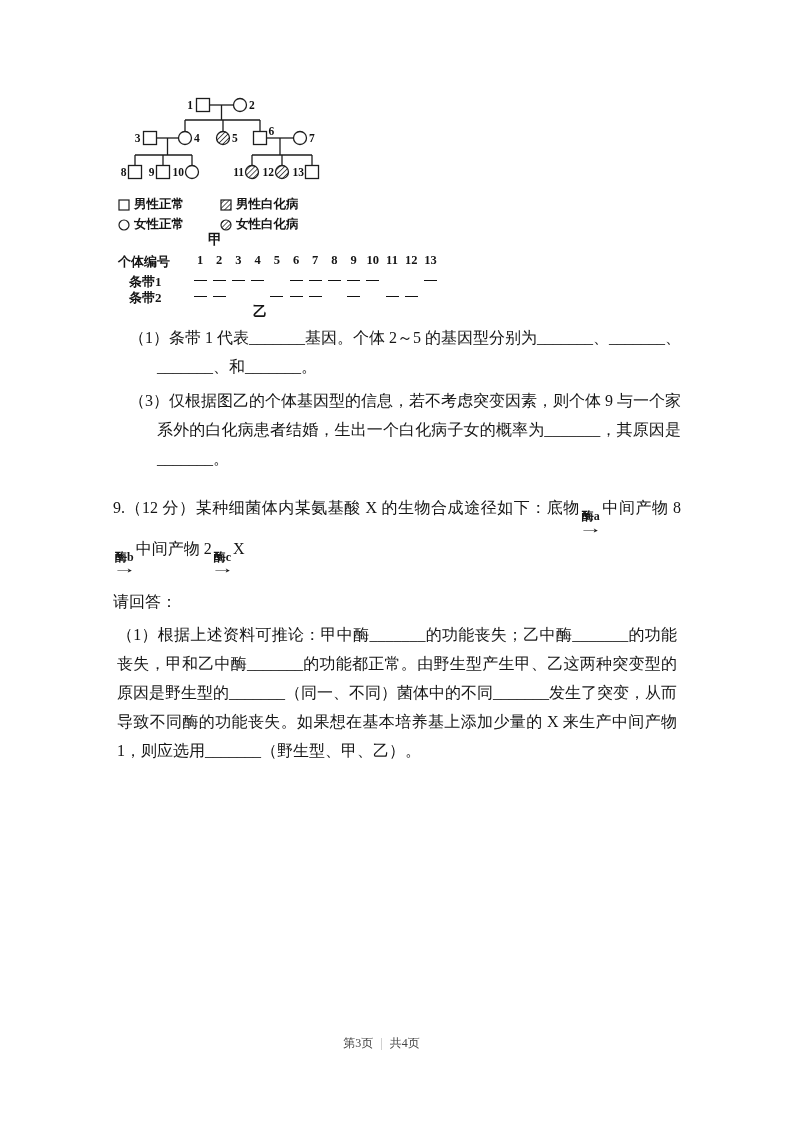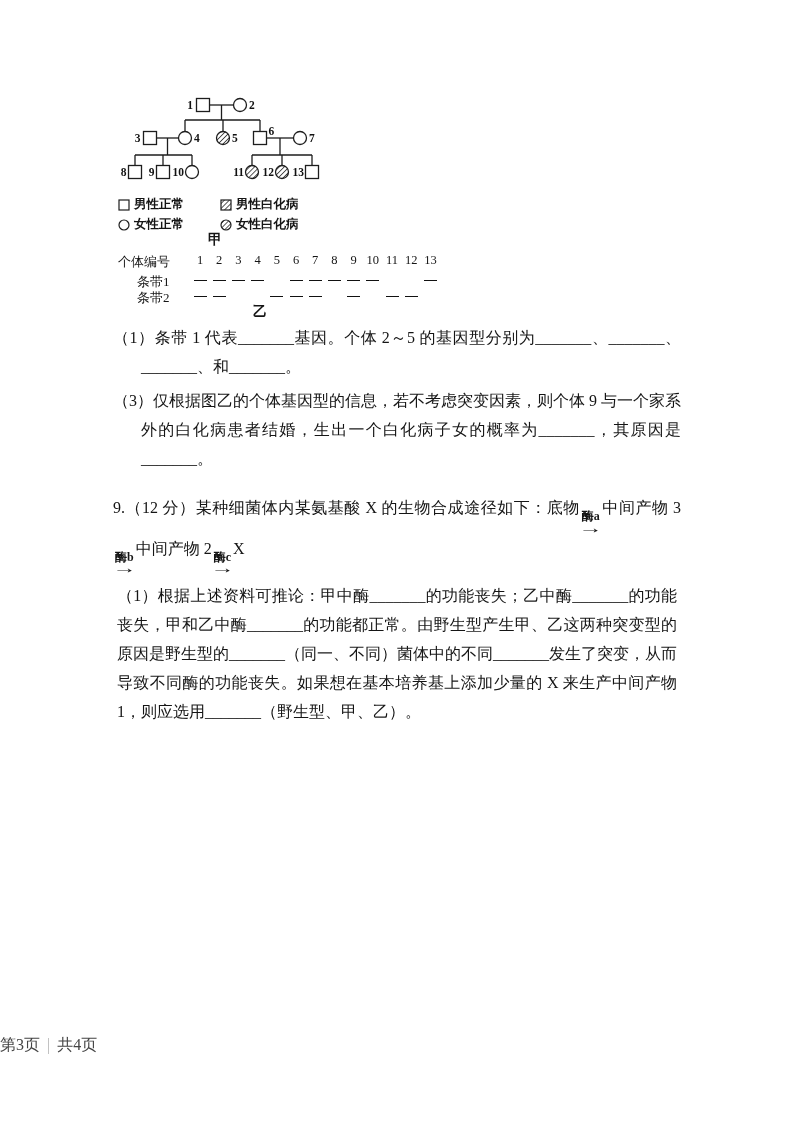--- a/index.html
+++ b/index.html
@@ -23,41 +23,41 @@
   .legend-item{display:flex;align-items:center;white-space:nowrap;}
   .legend-item svg{margin-right:4px;flex:0 0 auto;}
   .legend-item svg rect,.legend-item svg circle{stroke:#1d1d1d;stroke-width:1.2;fill:#fff;}
   .legend-item svg .hatched{fill:url(#hatchp);}
   .fig-caption{
     position:absolute;font-size:14px;font-weight:bold;text-align:center;
   }
   .cap-jia{left:115px;top:231px;width:200px;}
   .cap-yi{left:115px;top:303px;width:290px;}
   
-  .gel{position:absolute;left:115px;top:250px;width:345px;height:56px;font-weight:normal;}
+  .gel{position:absolute;left:115px;top:250px;width:345px;height:56px;font-weight:bold;}
   .gel-header{position:absolute;left:3px;top:3px;font-size:13px;}
-  .gel-band-label{position:absolute;left:22px;font-size:13px;}
+  .gel-band-label{position:absolute;left:14px;font-size:13px;}
   .gel-num{position:absolute;top:3px;width:18px;text-align:center;font-size:12.5px;}
   .gel-dash{position:absolute;width:13px;height:0;border-top:1.7px solid #111;}
   
   .textcol{
     position:absolute;left:113px;top:323px;width:568px;
     font-size:16px;line-height:29px;text-align:justify;
   }
-  .hang{padding-left:28px;text-indent:-28px;margin:0 0 5px 0;}
+  .hang{padding-left:28px;text-indent:-28px;margin:0 0 5px 16px;}
   .para{margin:0 0 5px 0;}
   .q9-intro{margin:20px 0 6px 0;}
   .q9-body{margin:8px 0 0 0;}
   .q9-please{margin:12px 0 0 0;}
   .q9-sub{margin:4px;}
   .enzyme{display:inline-flex;flex-direction:column;align-items:center;vertical-align:-7px;line-height:1;margin:0 2px;}
   .enzyme .elbl{font-size:12px;font-weight:bold;line-height:1.05;}
   .enzyme .earr{font-size:15px;line-height:.75;transform:scaleX(1.6);}
   
-  .footer{position:absolute;left:0;width:763px;top:1035px;text-align:left;font-size:16px;color:#444;}
+  .footer{position:absolute;left:0;width:763px;top:1035px;text-align:center;font-size:12px;color:#444;}
   .footer .sep{color:#b5b5b5;margin:0 7px;}
 </style>
 </head>
 <body>
 
 <div class="page">
 
   <svg width="0" height="0" style="position:absolute" aria-hidden="true">
     <defs>
       <pattern id="hatchp" width="3.5" height="3.5" patternUnits="userSpaceOnUse" patternTransform="rotate(45)">
@@ -196,30 +196,31 @@
 
     <p class="hang">（1）条带 1 代表_______基因。个体 2～5 的基因型分别为_______、_______、_______、和_______。</p>
 
 
     <p class="hang">（3）仅根据图乙的个体基因型的信息，若不考虑突变因素，则个体 9 与一个家系外的白化病患者结婚，生出一个白化病子女的概率为_______，其原因是_______。</p>
 
     <p class="para q9-intro">
       <span>9.（12 分）某种细菌体内某氨基酸 X 的生物合成途径如下：底物</span><span class="enzyme">
           <span class="elbl">酶a</span>
           <span class="earr">→</span>
-        </span><span>中间产物 3</span><span class="enzyme">
+        </span><span>中间产物 8</span><span class="enzyme">
           <span class="elbl">酶b</span>
           <span class="earr">→</span>
         </span><span>中间产物 2</span><span class="enzyme">
           <span class="elbl">酶c</span>
           <span class="earr">→</span>
         </span><span>X</span>
     </p>
 
 
+    <p class="para q9-please">请回答：</p>
 
     <p class="para q9-sub">（1）根据上述资料可推论：甲中酶_______的功能丧失；乙中酶_______的功能丧失，甲和乙中酶_______的功能都正常。由野生型产生甲、乙这两种突变型的原因是野生型的_______（同一、不同）菌体中的不同_______发生了突变，从而导致不同酶的功能丧失。如果想在基本培养基上添加少量的 X 来生产中间产物 1，则应选用_______（野生型、甲、乙）。</p>
 
   </div>
 
   <div class="footer">
     <span>第3页</span><span class="sep">|</span><span>共4页</span>
   </div>
 
 </div>

